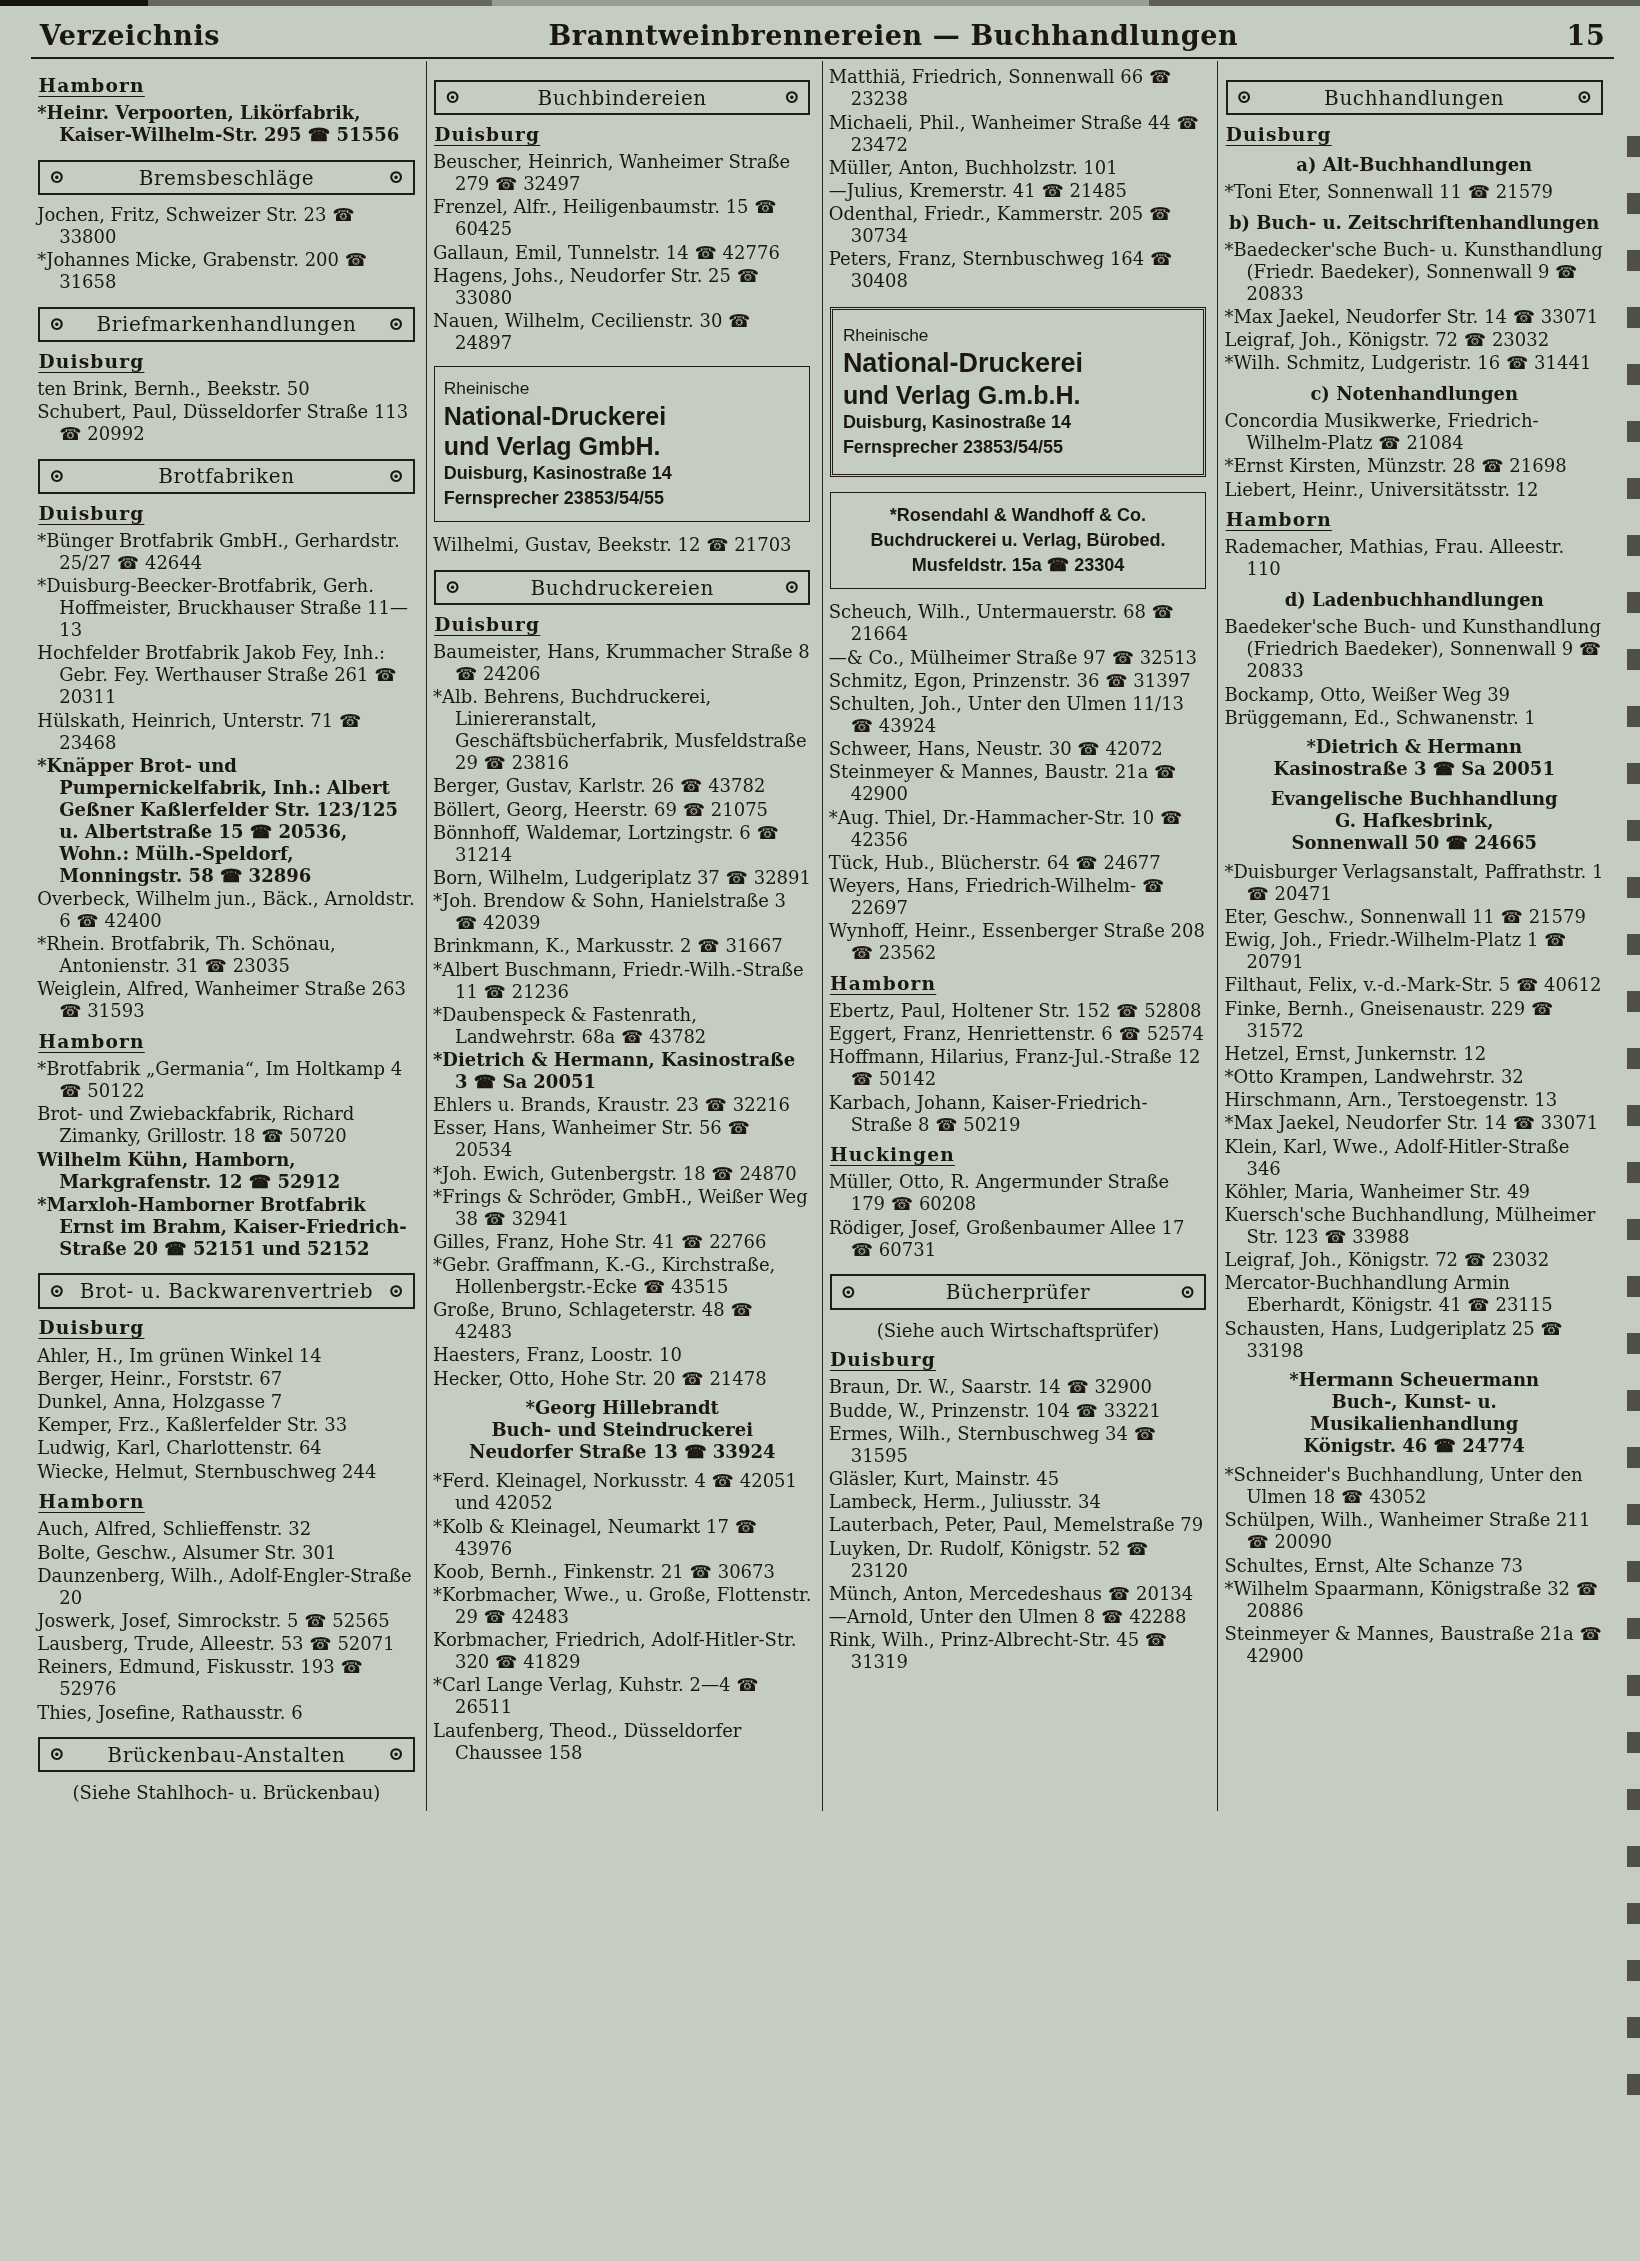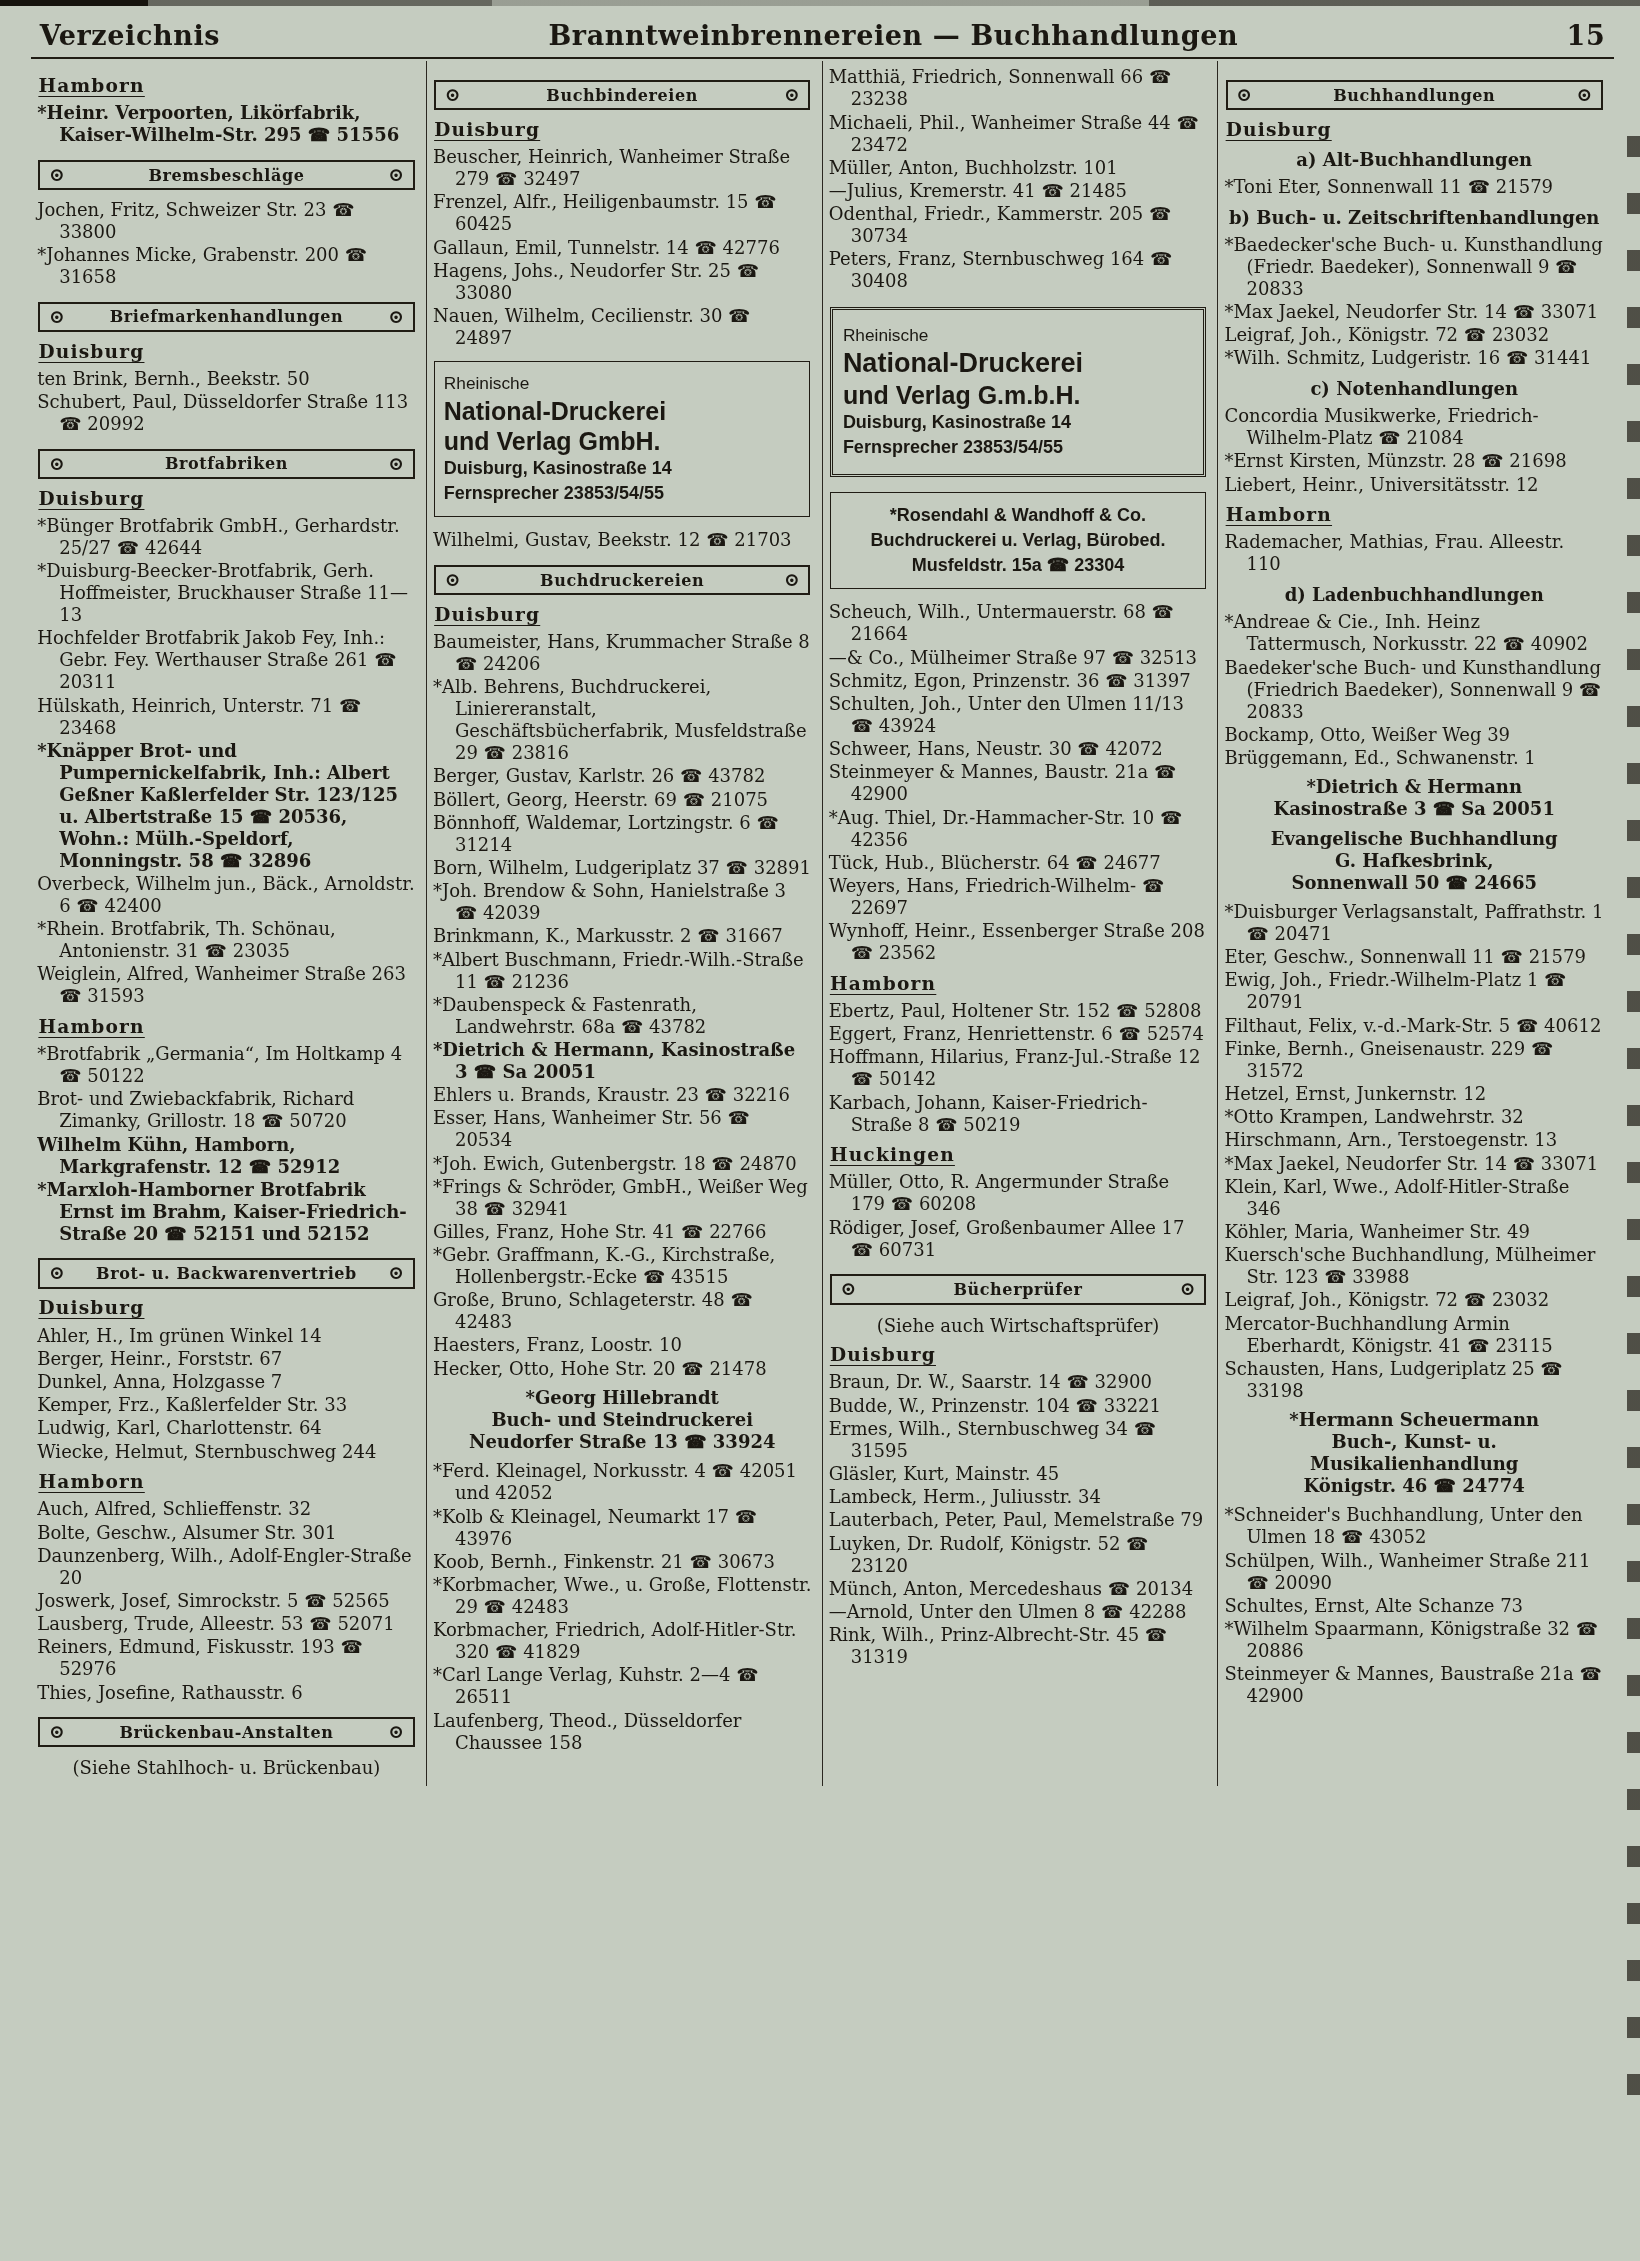--- a/index.html
+++ b/index.html
@@ -17,21 +17,21 @@
        font-weight:bold;font-size:27px;padding:3.7px 8.7px 6.2px 8.7px;letter-spacing:0.6px;}
   .hdr-center{flex:1;text-align:center;}
   .hdr-rule{border-top:2.5px solid #201c14;margin:0 0 2.5px 0;}
   
   .columns{display:grid;grid-template-columns:1fr 1fr 1fr 1fr;}
   .col{padding:5px 10px 0 6.2px;border-right:1.2px solid #2b2720;min-width:0;}
   .col:last-child{border-right:none;}
   
   .sec{display:flex;align-items:center;border:2.5px double #201c14;
        padding:3.7px 8.7px;margin:13.6px 1.2px 8.7px 1.2px;background:transparent;}
-  .sec-title{flex:1;text-align:center;font-weight:bold;font-size:16px;letter-spacing:0.6px;}
+  .sec-title{flex:1;text-align:center;font-weight:normal;font-size:20px;letter-spacing:0.6px;}
   .sec-orn{font-size:18.6px;font-weight:bold;line-height:1;}
   
   .city{font-weight:bold;font-size:18.6px;margin:8.7px 0 6.2px 1.2px;letter-spacing:1.2px;
         text-decoration:underline;text-underline-offset:3.7px;}
   
   .e{font-size:18px;line-height:22px;padding-left:22px;text-indent:-22px;margin:0 0 1.2px 0;}
   .eb{font-weight:bold;}
   .ebc{text-align:center;font-weight:bold;padding-left:0;text-indent:0;margin:7.4px 0;}
   .note{font-size:18px;text-align:center;margin:10px 0 7.4px 0;}
   .sub{text-align:center;font-weight:bold;font-size:18px;margin:8.7px 0 6.2px 0;}
@@ -256,21 +256,20 @@
         <div class="e">*Max Jaekel, Neudorfer Str. 14 ☎ 33071</div>
         <div class="e">Leigraf, Joh., Königstr. 72 ☎ 23032</div>
         <div class="e">*Wilh. Schmitz, Ludgeristr. 16 ☎ 31441</div>
         <div class="sub">c) Notenhandlungen</div>
         <div class="e">Concordia Musikwerke, Friedrich-Wilhelm-Platz ☎ 21084</div>
         <div class="e">*Ernst Kirsten, Münzstr. 28 ☎ 21698</div>
         <div class="e">Liebert, Heinr., Universitätsstr. 12</div>
         <div class="city">Hamborn</div>
         <div class="e">Rademacher, Mathias, Frau. Alleestr. 110</div>
         <div class="sub">d) Ladenbuchhandlungen</div>
-        <div class="e">*Andreae &amp; Cie., Inh. Heinz Tattermusch, Norkusstr. 22 ☎ 40902</div>
         <div class="e">Baedeker'sche Buch- und Kunsthandlung (Friedrich Baedeker), Sonnenwall 9 ☎ 20833</div>
         <div class="e">Bockamp, Otto, Weißer Weg 39</div>
         <div class="e">Brüggemann, Ed., Schwanenstr. 1</div>
         <div class="e ebc">
           <div>*Dietrich &amp; Hermann</div>
           <div>Kasinostraße 3 ☎ Sa 20051</div>
         </div>
         <div class="e ebc">
           <div>Evangelische Buchhandlung</div>
           <div>G. Hafkesbrink,</div>

